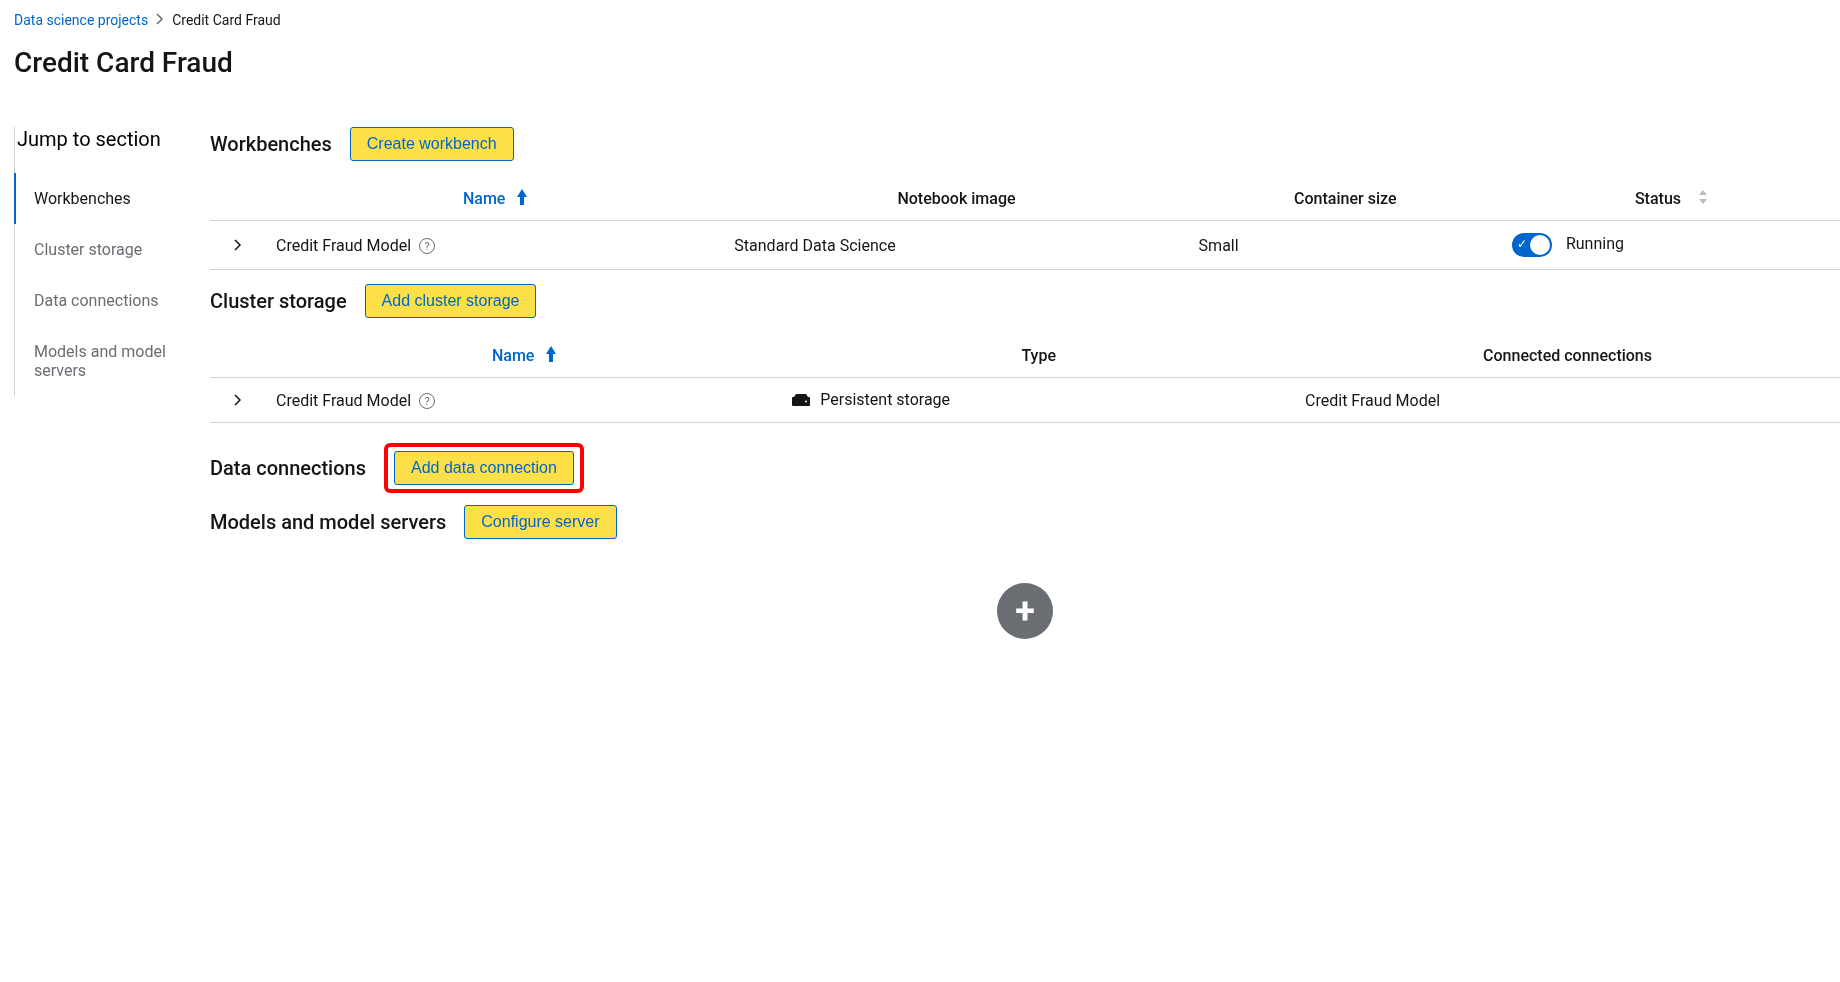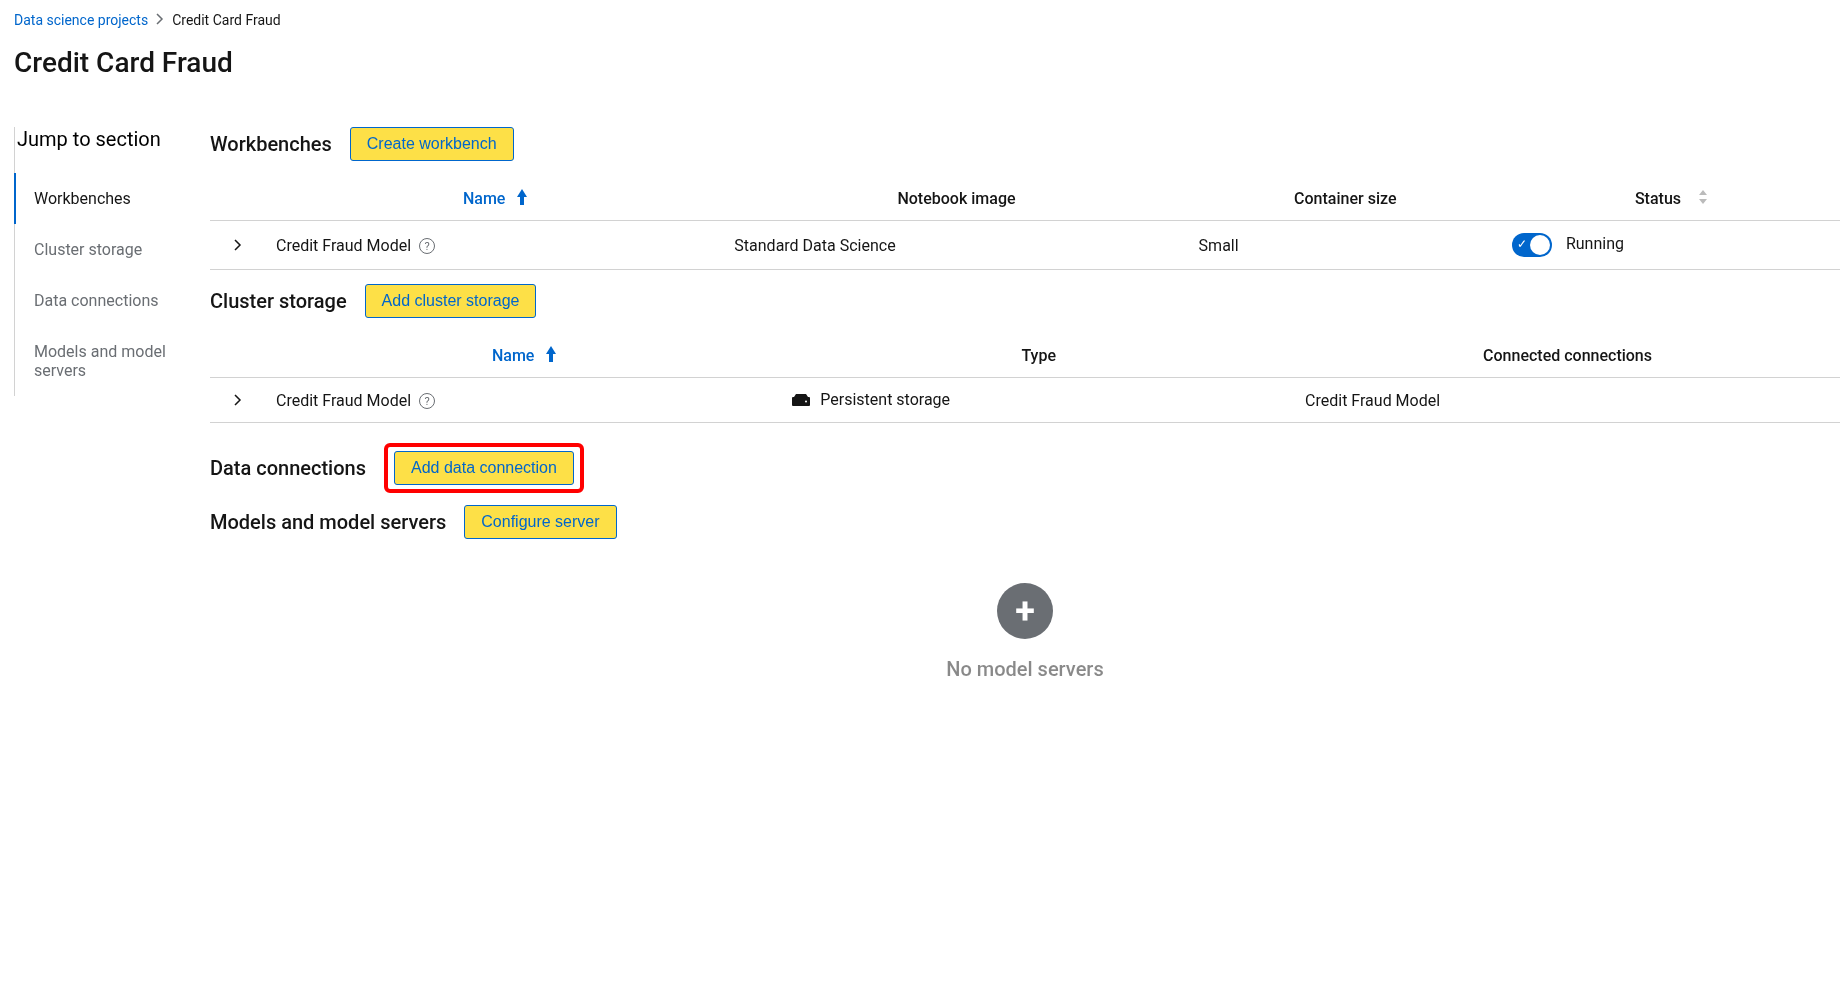--- a/index.html
+++ b/index.html
@@ -361,19 +361,18 @@
 
       <div class="section">
         <div class="section-header">
           <span class="section-title">Models and model servers</span>
           <button class="btn-outline">Configure server</button>
         </div>
         <div class="empty-state" style="padding-bottom:0;">
           <div class="icon-large">
             <span class="plus-circle">+</span>
           </div>
-          <div class="empty-title" style="opacity:0.5;">No model servers</div>
         </div>
       </div>
 
     </div>
   </div>
 </div>
 
 </body></html>

